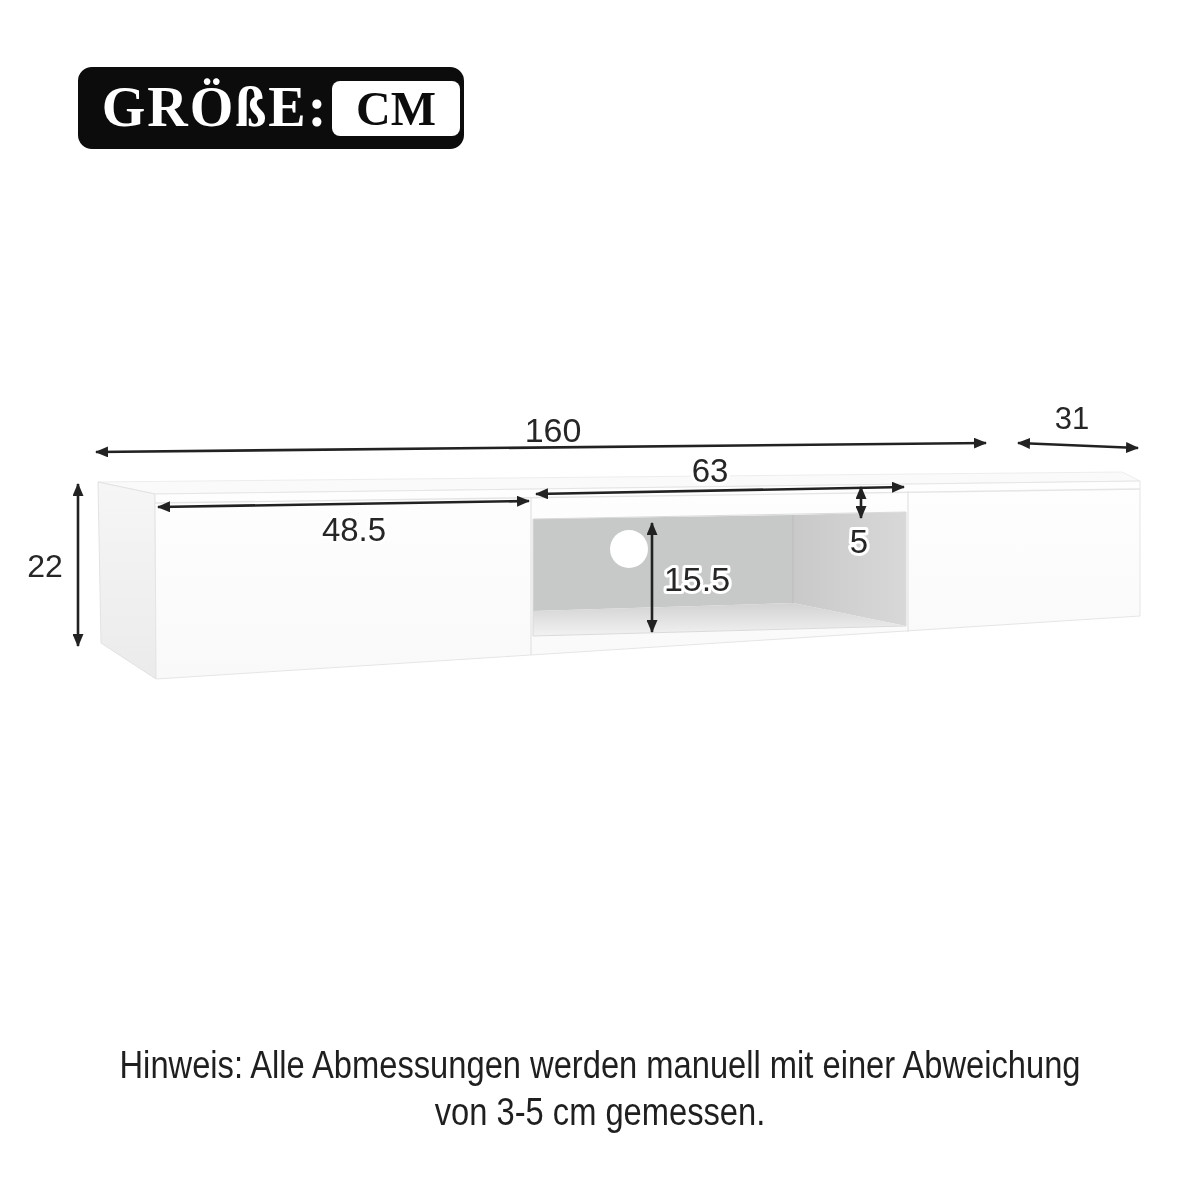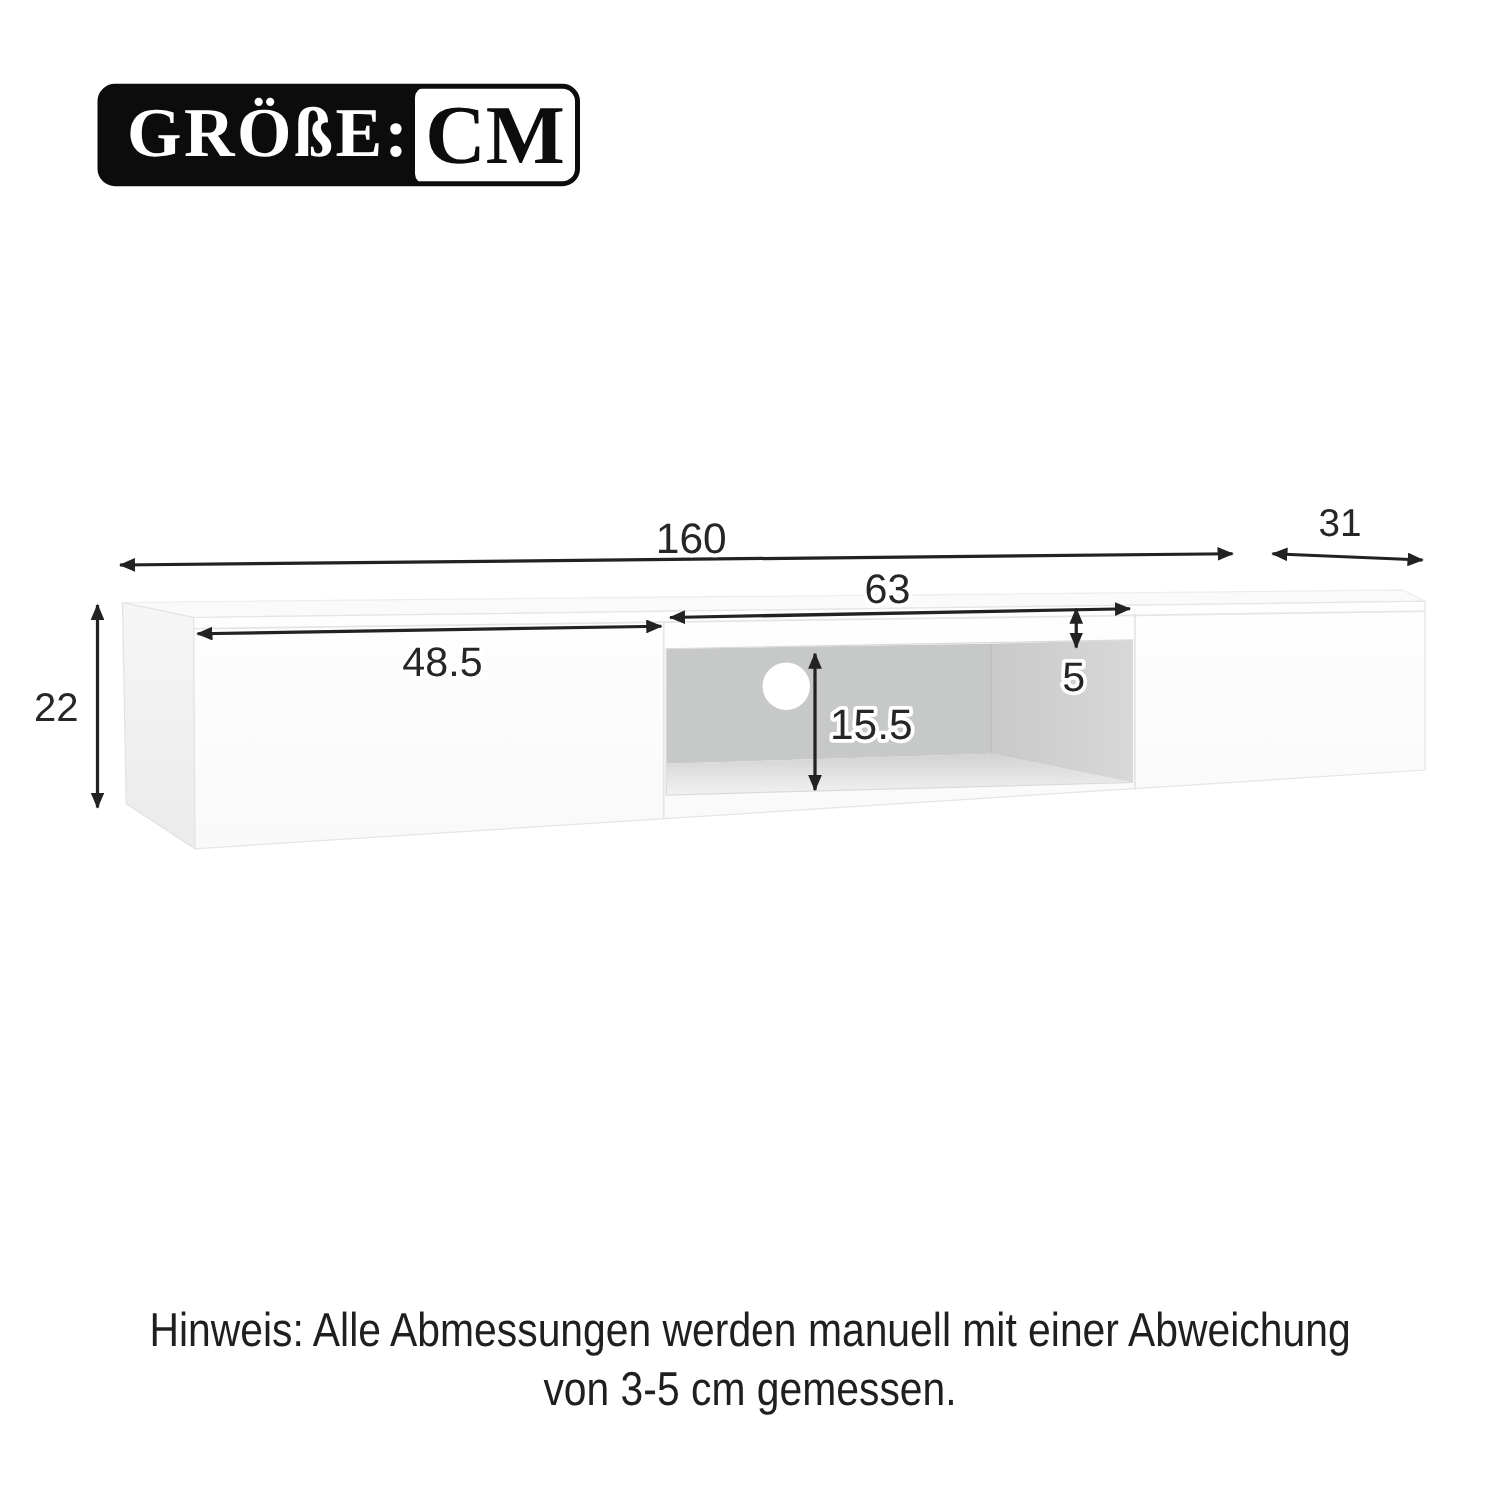--- a/index.html
+++ b/index.html
@@ -14,21 +14,21 @@
     display:flex;align-items:center;box-sizing:border-box;overflow:hidden;padding-left:16px;
   }
   .badge-label{
     flex:1 1 auto;display:flex;align-items:center;justify-content:center;
     color:#ffffff;font-family:"Liberation Serif",serif;font-weight:bold;
     font-size:56px;letter-spacing:2px;padding-bottom:3px;
   }
   .badge-unit{
     width:128px;background:#ffffff;color:#0c0c0c;
     display:flex;align-items:center;justify-content:center;
-    font-family:"Liberation Serif",serif;font-weight:bold;font-size:67px;
+    font-family:"Liberation Serif",serif;font-weight:bold;font-size:48px;
     border-radius:8px;
   }
   
   svg.diagram{position:absolute;left:0;top:0;}
   .dim-line{stroke:#222222;stroke-width:2.6;fill:none;}
   .dim-text{
     font-family:"Liberation Sans",sans-serif;fill:#262626;
     stroke:#ffffff;stroke-width:6px;paint-order:stroke;stroke-linejoin:round;
     text-anchor:middle;
   }

